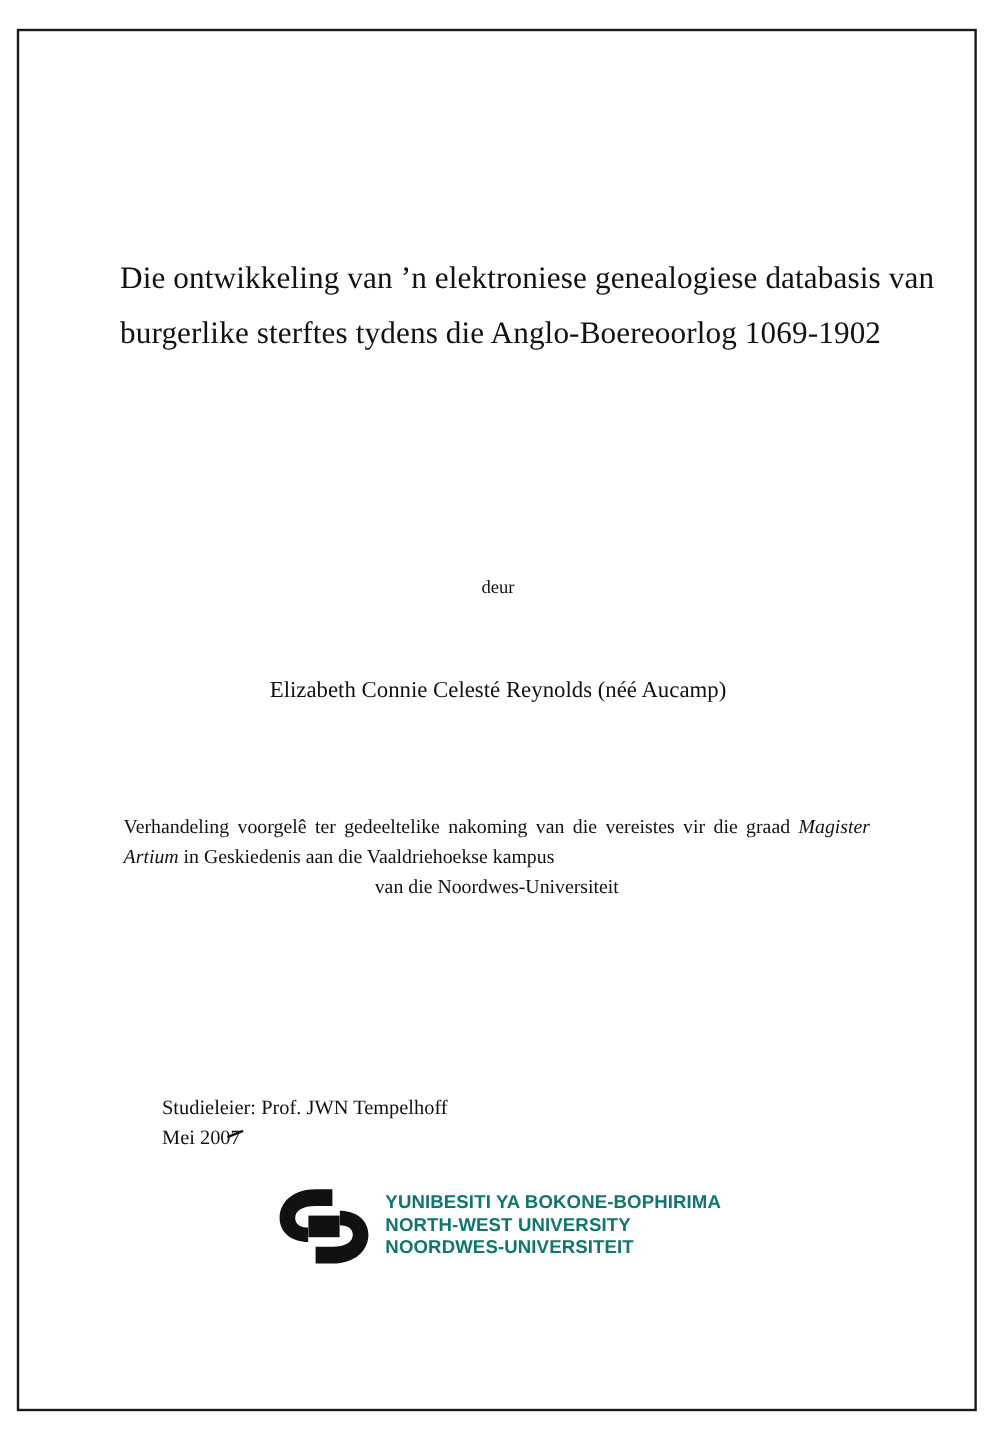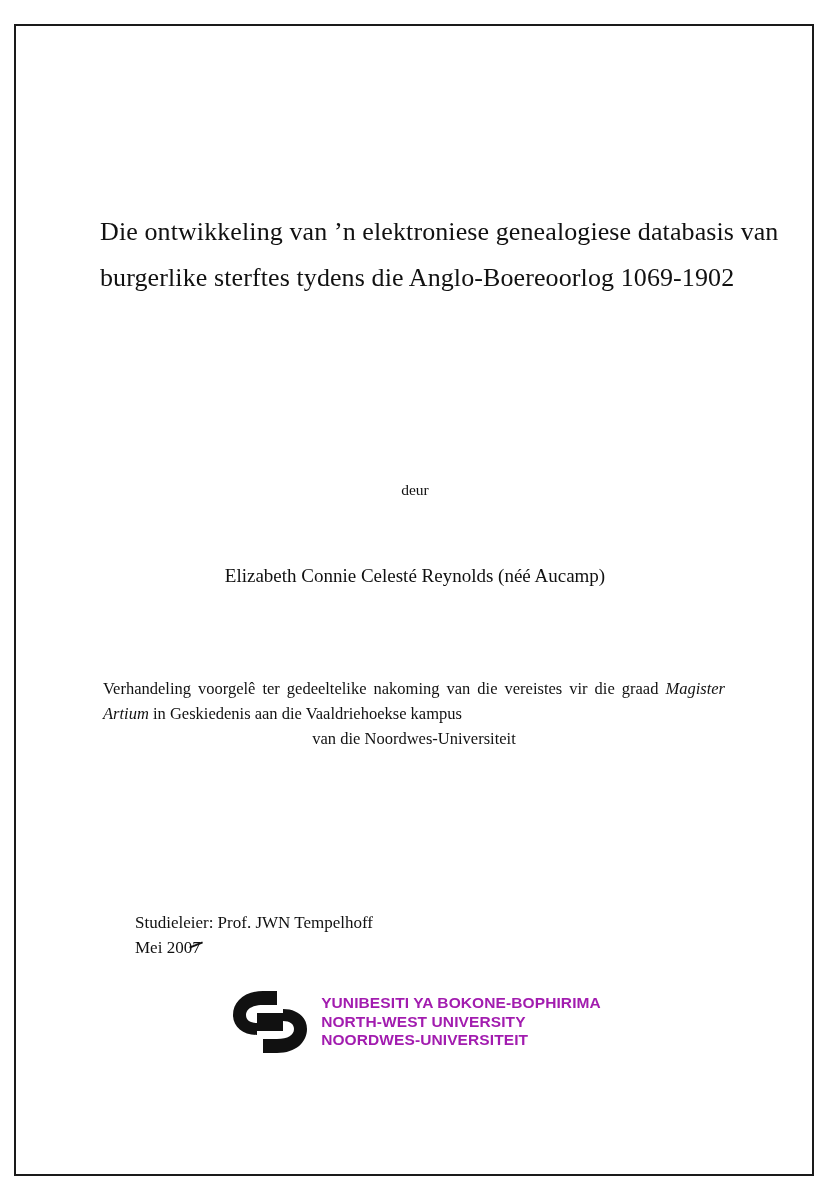--- a/index.html
+++ b/index.html
@@ -122,21 +122,21 @@
     height: 72px;
     margin-right: 10px;
     flex: none;
   }
   .logo-text {
     font-family: "Liberation Sans", sans-serif;
     font-size: 15.5px;
     line-height: 18.5px;
     font-weight: bold;
     letter-spacing: 0.1px;
-    color: #a21caf;
+    color: #0f766e;
     white-space: nowrap;
   }
 </style>
 </head>
 <body>
 
 <div class="page">
 
   <div class="page-border"></div>
 

